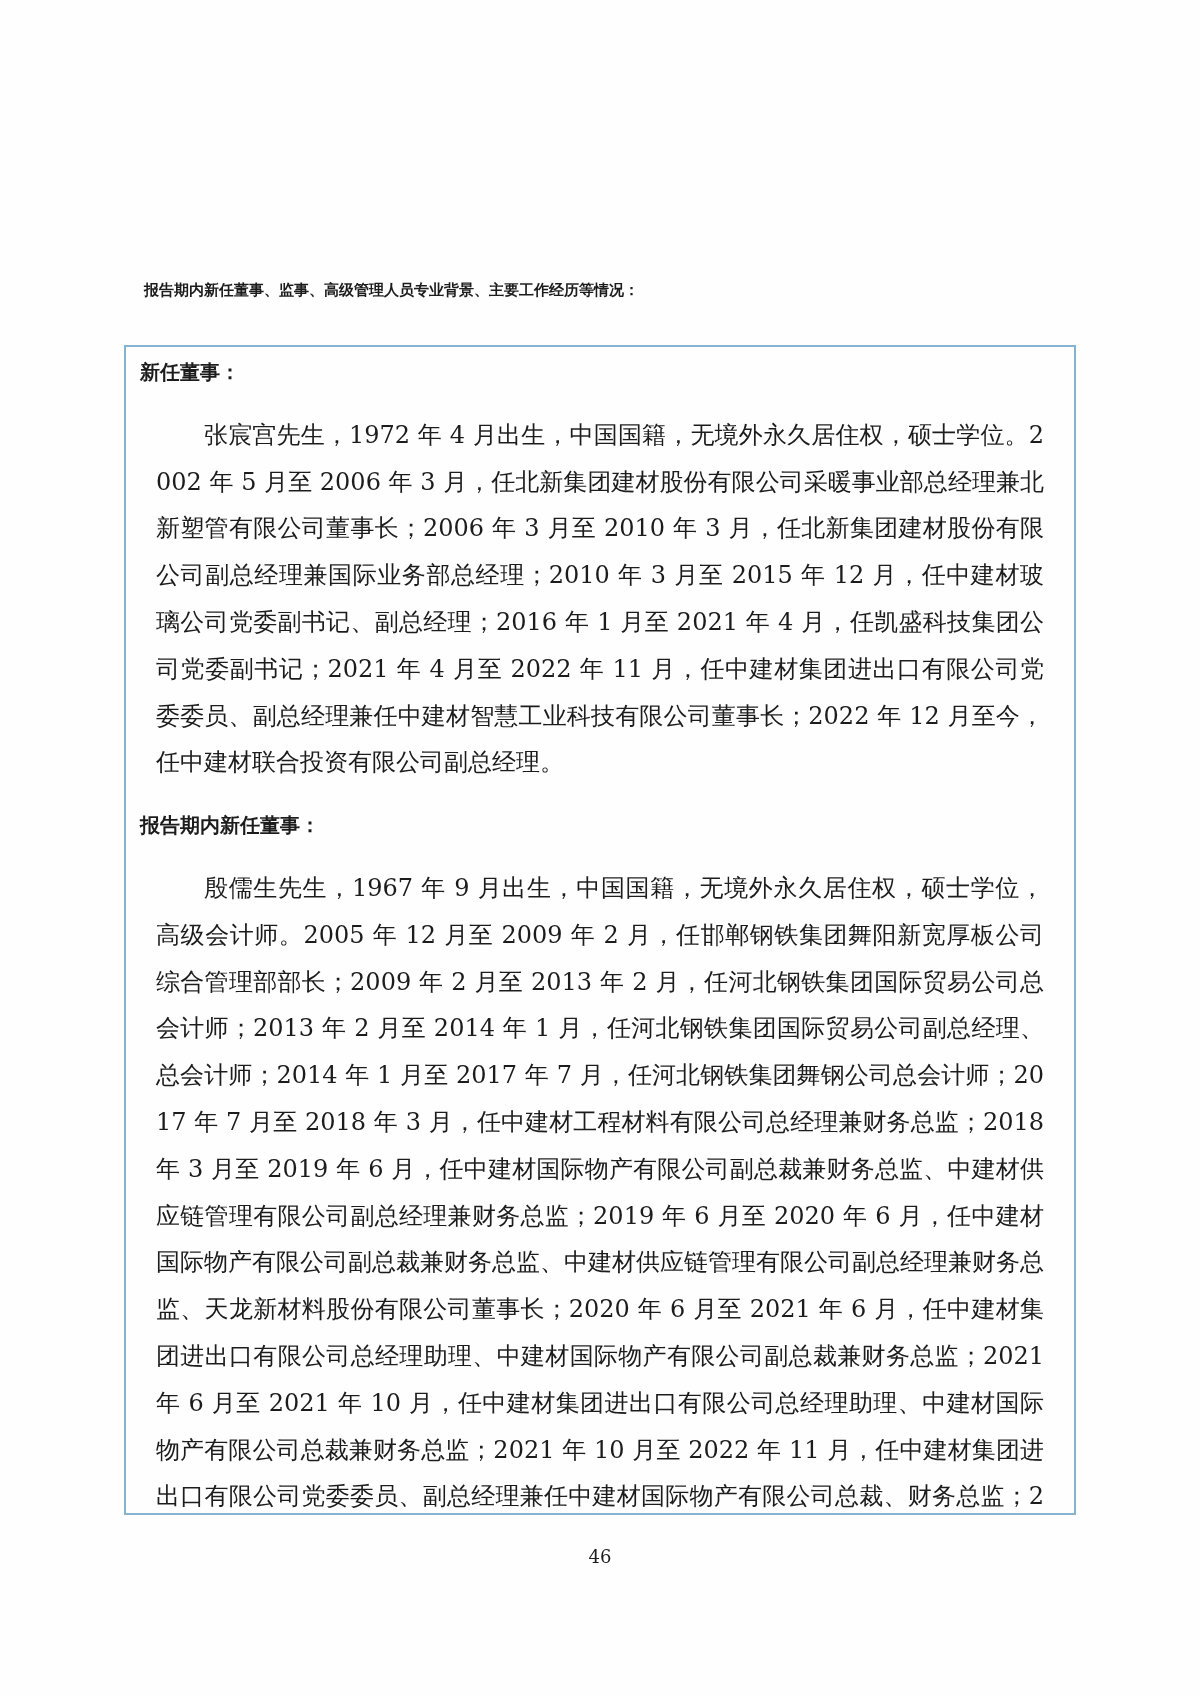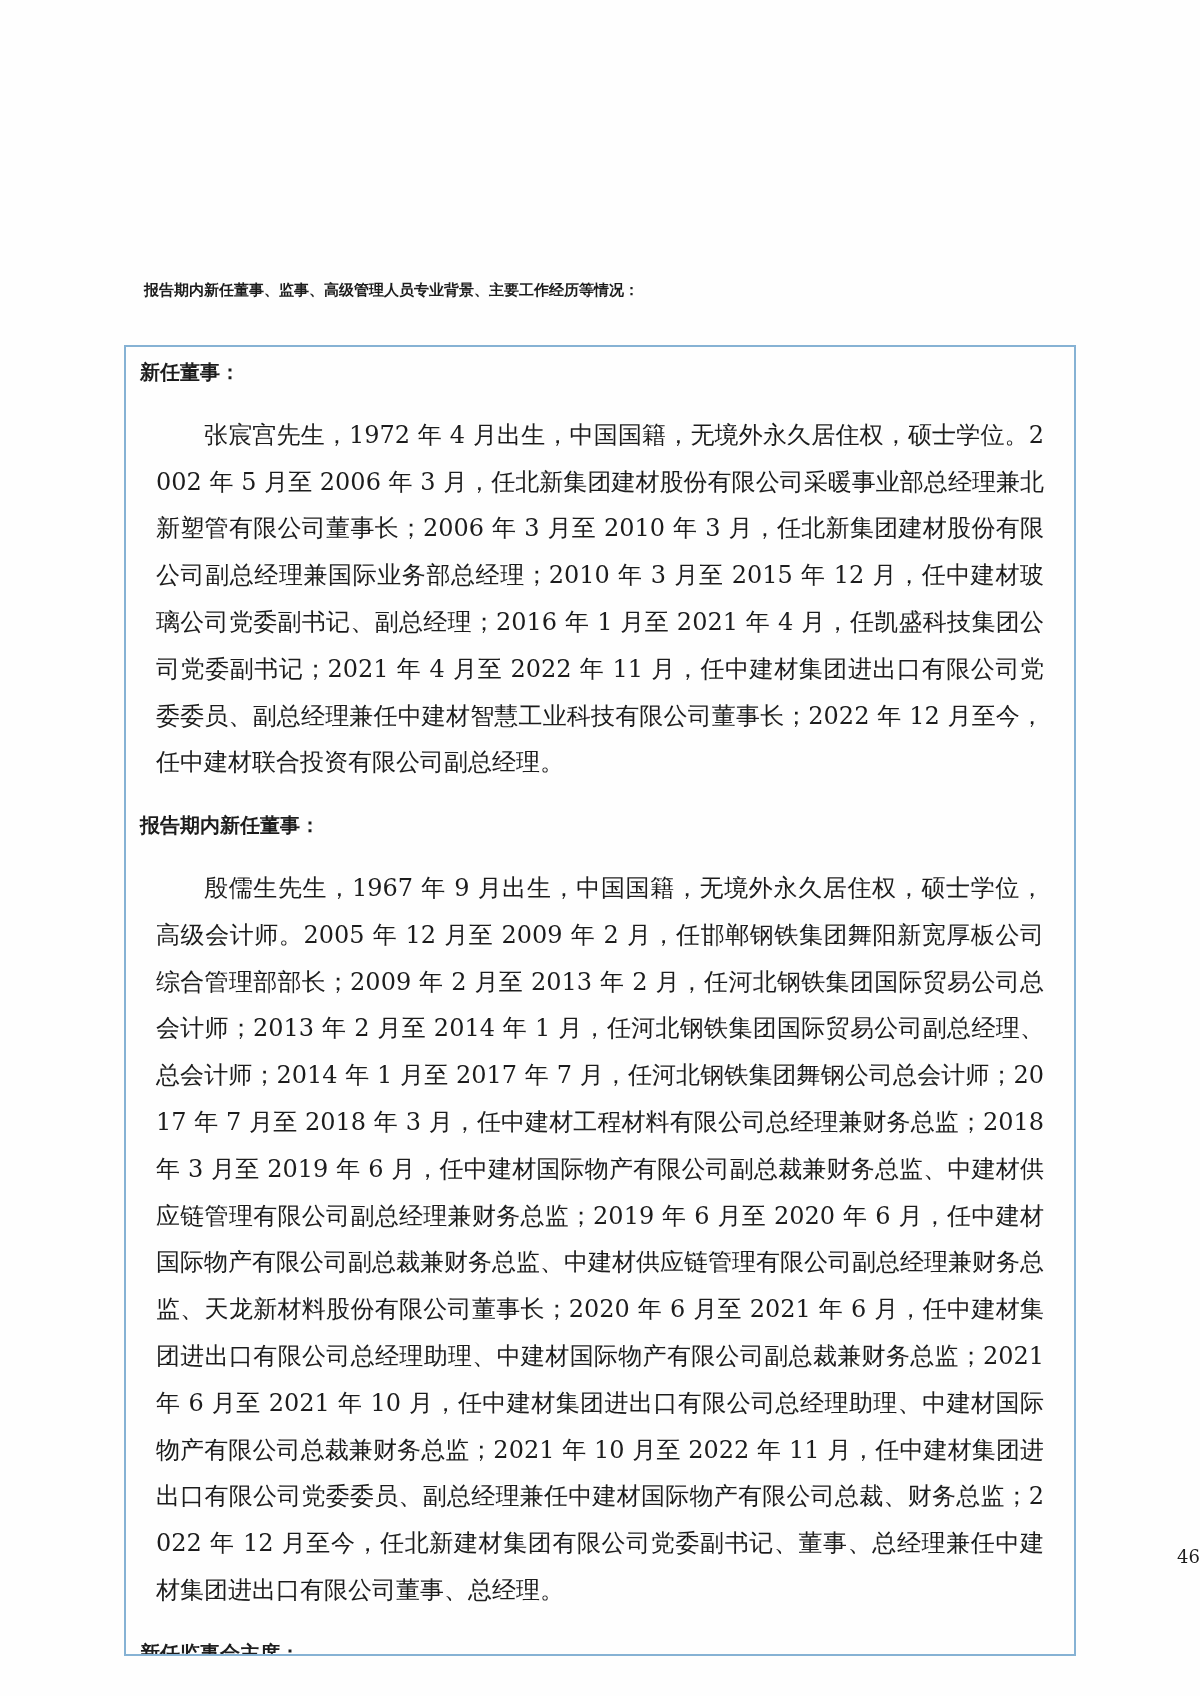--- a/index.html
+++ b/index.html
@@ -30,37 +30,37 @@
     font-weight:700;font-size:15px;line-height:28px;margin:8px;
   }
   .applicability{
     position:absolute;left:124px;top:306px;width:952px;
     font-size:20px;line-height:28px;
   }
   .applicability .opt{margin-right:14px;}
 
   
   .profiles-box{
-    position:absolute;left:124px;top:345px;width:952px;height:1311px;
+    position:absolute;left:124px;top:345px;width:952px;height:1170px;
     border:2px solid #86b2d4;box-sizing:border-box;
     padding:2px 14px 0 14px;overflow:hidden;background:#fefefe;
   }
   .profiles-box .sub{
     font-family:"DejaVu Sans","Liberation Sans",sans-serif;
     font-weight:700;font-size:20px;line-height:46.8px;margin:0;
   }
   .profiles-box p{
     font-size:24px;line-height:46.8px;margin:16px;
     text-align:justify;text-indent:2em;
     word-break:break-all;
   }
 
   .page-number{
     position:absolute;left:0;top:1546px;width:1200px;
-    text-align:right;font-size:18px;
+    text-align:center;font-size:18px;
   }
 </style>
 </head>
 <body>
 
 <div class="page">
 
 
   <h2 class="sec-heading">报告期内新任董事、监事、高级管理人员专业背景、主要工作经历等情况：</h2>
 

